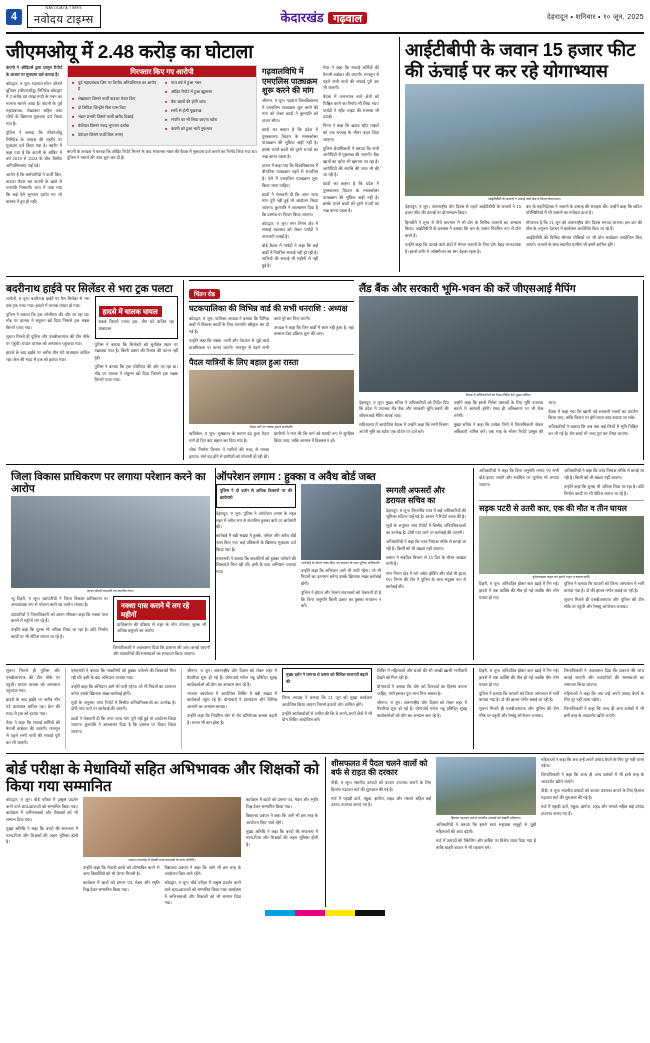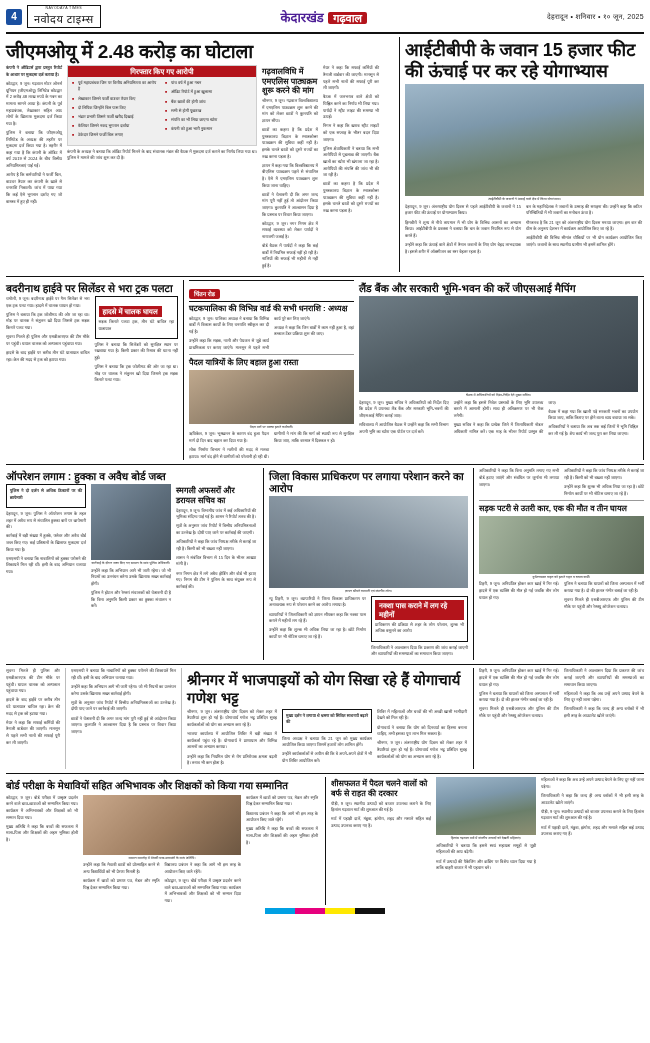--- a/index.html
+++ b/index.html
@@ -245,56 +245,20 @@
         <p>बैठक में कहा गया कि खाली पड़े सरकारी भवनों का उपयोग किया जाए, ताकि किराए पर होने वाला व्यय बचाया जा सके।</p>
         <p>अधिकारियों ने बताया कि अब तक कई जिलों में भूमि चिह्नित कर ली गई है। शेष कार्य भी जल्द पूरा कर लिया जाएगा।</p>
       </div>
     </div>
   </div>
 
   <div class="sep-h"></div>
 
   <div class="flex">
 
-    <div style="width:258px; padding-right:5px; border-right:1px solid #111;">
-      <h3 class="head">ऑपरेशन लगाम : हुक्का व अवैध बोर्ड जब्त</h3>
-      <div class="flex" style="gap:5px;">
-        <div style="width:80px;">
-          <div class="sidebox" style="margin-bottom:3px;">
-            <div class="col-text" style="font-weight:bold;">
-              <p>पुलिस ने दो दर्जन से अधिक ठिकानों पर की छापेमारी</p>
-            </div>
-          </div>
-          <div class="col-text">
-            <p>देहरादून, 9 जून। पुलिस ने ऑपरेशन लगाम के तहत शहर में अवैध रूप से संचालित हुक्का बारों पर छापेमारी की।</p>
-            <p>कार्रवाई में बड़ी संख्या में हुक्के, फ्लेवर और अवैध बोर्ड जब्त किए गए। कई प्रतिष्ठानों के खिलाफ मुकदमा दर्ज किया गया है।</p>
-            <p>एसएसपी ने बताया कि नाबालिगों को हुक्का परोसने की शिकायतें मिल रही थीं। इसी के बाद अभियान चलाया गया।</p>
-          </div>
-        </div>
-        <div style="width:80px;">
-          <div class="photo ph-d" style="height:76px;"></div>
-          <div class="caption">कार्रवाई के दौरान जब्त किए गए सामान के साथ पुलिस अधिकारी।</div>
-          <div class="col-text" style="margin-top:2px;">
-            <p>उन्होंने कहा कि अभियान आगे भी जारी रहेगा। जो भी नियमों का उल्लंघन करेगा उसके खिलाफ सख्त कार्रवाई होगी।</p>
-            <p>पुलिस ने होटल और रेस्तरां संचालकों को चेतावनी दी है कि बिना अनुमति किसी प्रकार का हुक्का संचालन न करें।</p>
-          </div>
-        </div>
-        <div style="width:80px;">
-          <h4 class="head">स्मगली अफसरों और डरायल सचिव का</h4>
-          <div class="col-text">
-            <p>देहरादून, 9 जून। विभागीय जांच में कई अधिकारियों की भूमिका संदिग्ध पाई गई है। शासन ने रिपोर्ट तलब की है।</p>
-            <p>सूत्रों के अनुसार जांच रिपोर्ट में वित्तीय अनियमितताओं का उल्लेख है। दोषी पाए जाने पर कार्रवाई की जाएगी।</p>
-            <p>अधिकारियों ने कहा कि जांच निष्पक्ष तरीके से कराई जा रही है। किसी को भी बख्शा नहीं जाएगा।</p>
-            <p>शासन ने संबंधित विभाग से 15 दिन के भीतर आख्या मांगी है।</p>
-            <p>नगर निगम क्षेत्र में लगे अवैध होर्डिंग और बोर्ड भी हटाए गए। निगम की टीम ने पुलिस के साथ संयुक्त रूप से कार्रवाई की।</p>
-          </div>
-        </div>
-      </div>
-    </div>
-
     <div style="width:210px; padding:0 5px; border-right:1px solid #111;">
       <h3 class="head">जिला विकास प्राधिकरण पर लगाया परेशान करने का आरोप</h3>
       <div class="photo ph-e" style="height:92px;"></div>
       <div class="caption">ज्ञापन सौंपते व्यापारी एवं स्थानीय लोग।</div>
       <div class="flex" style="gap:5px; margin-top:2px;">
         <div style="width:98px;" class="col-text">
           <p>न्यू टिहरी, 9 जून। व्यापारियों ने जिला विकास प्राधिकरण पर अनावश्यक रूप से परेशान करने का आरोप लगाया है।</p>
           <p>व्यापारियों ने जिलाधिकारी को ज्ञापन सौंपकर कहा कि नक्शा पास कराने में महीनों लग रहे हैं।</p>
           <p>उन्होंने कहा कि शुल्क भी अधिक लिया जा रहा है। छोटे निर्माण कार्यों पर भी नोटिस थमाए जा रहे हैं।</p>
         </div>
@@ -305,20 +269,56 @@
                 <p>प्राधिकरण की प्रक्रिया से शहर के लोग परेशान, शुल्क भी अधिक वसूलने का आरोप</p>
               </div>
           </div>
           <div class="col-text">
               <p>जिलाधिकारी ने आश्वासन दिया कि प्रकरण की जांच कराई जाएगी और व्यापारियों की समस्याओं का समाधान किया जाएगा।</p>
             </div>
         </div>
       </div>
     </div>
 
+    <div style="width:258px; padding-right:5px; border-right:1px solid #111;">
+      <h3 class="head">ऑपरेशन लगाम : हुक्का व अवैध बोर्ड जब्त</h3>
+      <div class="flex" style="gap:5px;">
+        <div style="width:80px;">
+          <div class="sidebox" style="margin-bottom:3px;">
+            <div class="col-text" style="font-weight:bold;">
+              <p>पुलिस ने दो दर्जन से अधिक ठिकानों पर की छापेमारी</p>
+            </div>
+          </div>
+          <div class="col-text">
+            <p>देहरादून, 9 जून। पुलिस ने ऑपरेशन लगाम के तहत शहर में अवैध रूप से संचालित हुक्का बारों पर छापेमारी की।</p>
+            <p>कार्रवाई में बड़ी संख्या में हुक्के, फ्लेवर और अवैध बोर्ड जब्त किए गए। कई प्रतिष्ठानों के खिलाफ मुकदमा दर्ज किया गया है।</p>
+            <p>एसएसपी ने बताया कि नाबालिगों को हुक्का परोसने की शिकायतें मिल रही थीं। इसी के बाद अभियान चलाया गया।</p>
+          </div>
+        </div>
+        <div style="width:80px;">
+          <div class="photo ph-d" style="height:76px;"></div>
+          <div class="caption">कार्रवाई के दौरान जब्त किए गए सामान के साथ पुलिस अधिकारी।</div>
+          <div class="col-text" style="margin-top:2px;">
+            <p>उन्होंने कहा कि अभियान आगे भी जारी रहेगा। जो भी नियमों का उल्लंघन करेगा उसके खिलाफ सख्त कार्रवाई होगी।</p>
+            <p>पुलिस ने होटल और रेस्तरां संचालकों को चेतावनी दी है कि बिना अनुमति किसी प्रकार का हुक्का संचालन न करें।</p>
+          </div>
+        </div>
+        <div style="width:80px;">
+          <h4 class="head">स्मगली अफसरों और डरायल सचिव का</h4>
+          <div class="col-text">
+            <p>देहरादून, 9 जून। विभागीय जांच में कई अधिकारियों की भूमिका संदिग्ध पाई गई है। शासन ने रिपोर्ट तलब की है।</p>
+            <p>सूत्रों के अनुसार जांच रिपोर्ट में वित्तीय अनियमितताओं का उल्लेख है। दोषी पाए जाने पर कार्रवाई की जाएगी।</p>
+            <p>अधिकारियों ने कहा कि जांच निष्पक्ष तरीके से कराई जा रही है। किसी को भी बख्शा नहीं जाएगा।</p>
+            <p>शासन ने संबंधित विभाग से 15 दिन के भीतर आख्या मांगी है।</p>
+            <p>नगर निगम क्षेत्र में लगे अवैध होर्डिंग और बोर्ड भी हटाए गए। निगम की टीम ने पुलिस के साथ संयुक्त रूप से कार्रवाई की।</p>
+          </div>
+        </div>
+      </div>
+    </div>
+
     <div style="width:170px; padding-left:5px;">
       <div class="col-text twocol">
         <p>अधिकारियों ने कहा कि बिना अनुमति लगाए गए सभी बोर्ड हटाए जाएंगे और संबंधित पर जुर्माना भी लगाया जाएगा।</p>
         <p>अधिकारियों ने कहा कि जांच निष्पक्ष तरीके से कराई जा रही है। किसी को भी बख्शा नहीं जाएगा।</p>
         <p>उन्होंने कहा कि शुल्क भी अधिक लिया जा रहा है। छोटे निर्माण कार्यों पर भी नोटिस थमाए जा रहे हैं।</p>
       </div>
       <div class="sep-thin"></div>
       <h4 class="head">सड़क पटरी से उतरी कार, एक की मौत व तीन घायल</h4>
       <div class="photo ph-f" style="height:58px;"></div>
       <div class="caption">दुर्घटनाग्रस्त वाहन को हटाते राहत व बचाव कर्मी।</div>
@@ -340,21 +340,20 @@
     </div>
 
     <div style="width:116px; padding:0 5px; border-right:1px solid #bbb;" class="col-text">
       <p>एसएसपी ने बताया कि नाबालिगों को हुक्का परोसने की शिकायतें मिल रही थीं। इसी के बाद अभियान चलाया गया।</p>
       <p>उन्होंने कहा कि अभियान आगे भी जारी रहेगा। जो भी नियमों का उल्लंघन करेगा उसके खिलाफ सख्त कार्रवाई होगी।</p>
       <p>सूत्रों के अनुसार जांच रिपोर्ट में वित्तीय अनियमितताओं का उल्लेख है। दोषी पाए जाने पर कार्रवाई की जाएगी।</p>
       <p>छात्रों ने चेतावनी दी कि अगर जल्द मांग पूरी नहीं हुई तो आंदोलन किया जाएगा। कुलपति ने आश्वासन दिया है कि प्रस्ताव पर विचार किया जाएगा।</p>
     </div>
 
     <div style="width:292px; padding:0 5px; border-right:1px solid #111;">
-      <h2 class="head" style="font-size:15px;">श्रीनगर में भाजपाइयों को योग सिखा रहे हैं योगाचार्य गणेश भट्ट</h2>
       <div class="flex" style="gap:5px;">
         <div style="width:90px;" class="col-text">
           <p>श्रीनगर, 9 जून। अंतरराष्ट्रीय योग दिवस को लेकर शहर में तैयारियां शुरू हो गई हैं। योगाचार्य गणेश भट्ट प्रतिदिन सुबह कार्यकर्ताओं को योग का अभ्यास करा रहे हैं।</p>
           <p>भाजपा कार्यालय में आयोजित शिविर में बड़ी संख्या में कार्यकर्ता पहुंच रहे हैं। योगाचार्य ने प्राणायाम और विभिन्न आसनों का अभ्यास कराया।</p>
           <p>उन्होंने कहा कि नियमित योग से रोग प्रतिरोधक क्षमता बढ़ती है। तनाव भी कम होता है।</p>
         </div>
         <div style="width:90px;">
           <div class="sidebox" style="margin-bottom:3px;">
             <div class="col-text" style="font-weight:bold;">
               <p>मुख्य दर्शन ने लगाया थे भ्रमण को सिविल साधनायें बढ़ाने की</p>
@@ -381,21 +380,21 @@
       <p>महिलाओं ने कहा कि अब उन्हें अपने उत्पाद बेचने के लिए दूर नहीं जाना पड़ेगा।</p>
       <p>जिलाधिकारी ने कहा कि जल्द ही अन्य ब्लॉकों में भी इसी तरह के आउटलेट खोले जाएंगे।</p>
     </div>
   </div>
 
   <div class="sep-h"></div>
 
   <div class="flex">
 
     <div style="width:320px; padding-right:5px; border-right:1px solid #111;">
-      <h2 class="head" style="font-size:10px;">बोर्ड परीक्षा के मेधावियों सहित अभिभावक और शिक्षकों को किया गया सम्मानित</h2>
+      <h2 class="head" style="font-size:15px;">बोर्ड परीक्षा के मेधावियों सहित अभिभावक और शिक्षकों को किया गया सम्मानित</h2>
       <div class="flex" style="gap:5px;">
         <div style="width:72px;" class="col-text">
           <p>कोटद्वार, 9 जून। बोर्ड परीक्षा में उत्कृष्ट प्रदर्शन करने वाले छात्र-छात्राओं को सम्मानित किया गया। कार्यक्रम में अभिभावकों और शिक्षकों को भी सम्मान दिया गया।</p>
           <p>मुख्य अतिथि ने कहा कि बच्चों की सफलता में माता-पिता और शिक्षकों की अहम भूमिका होती है।</p>
         </div>
         <div style="width:158px;">
           <div class="photo ph-g" style="height:60px;"></div>
           <div class="caption">सम्मान समारोह में मेधावी छात्र-छात्राओं के साथ अतिथि।</div>
           <div class="col-text twocol" style="margin-top:2px;">
             <p>उन्होंने कहा कि मेधावी छात्रों को प्रोत्साहित करने से अन्य विद्यार्थियों को भी प्रेरणा मिलती है।</p>

